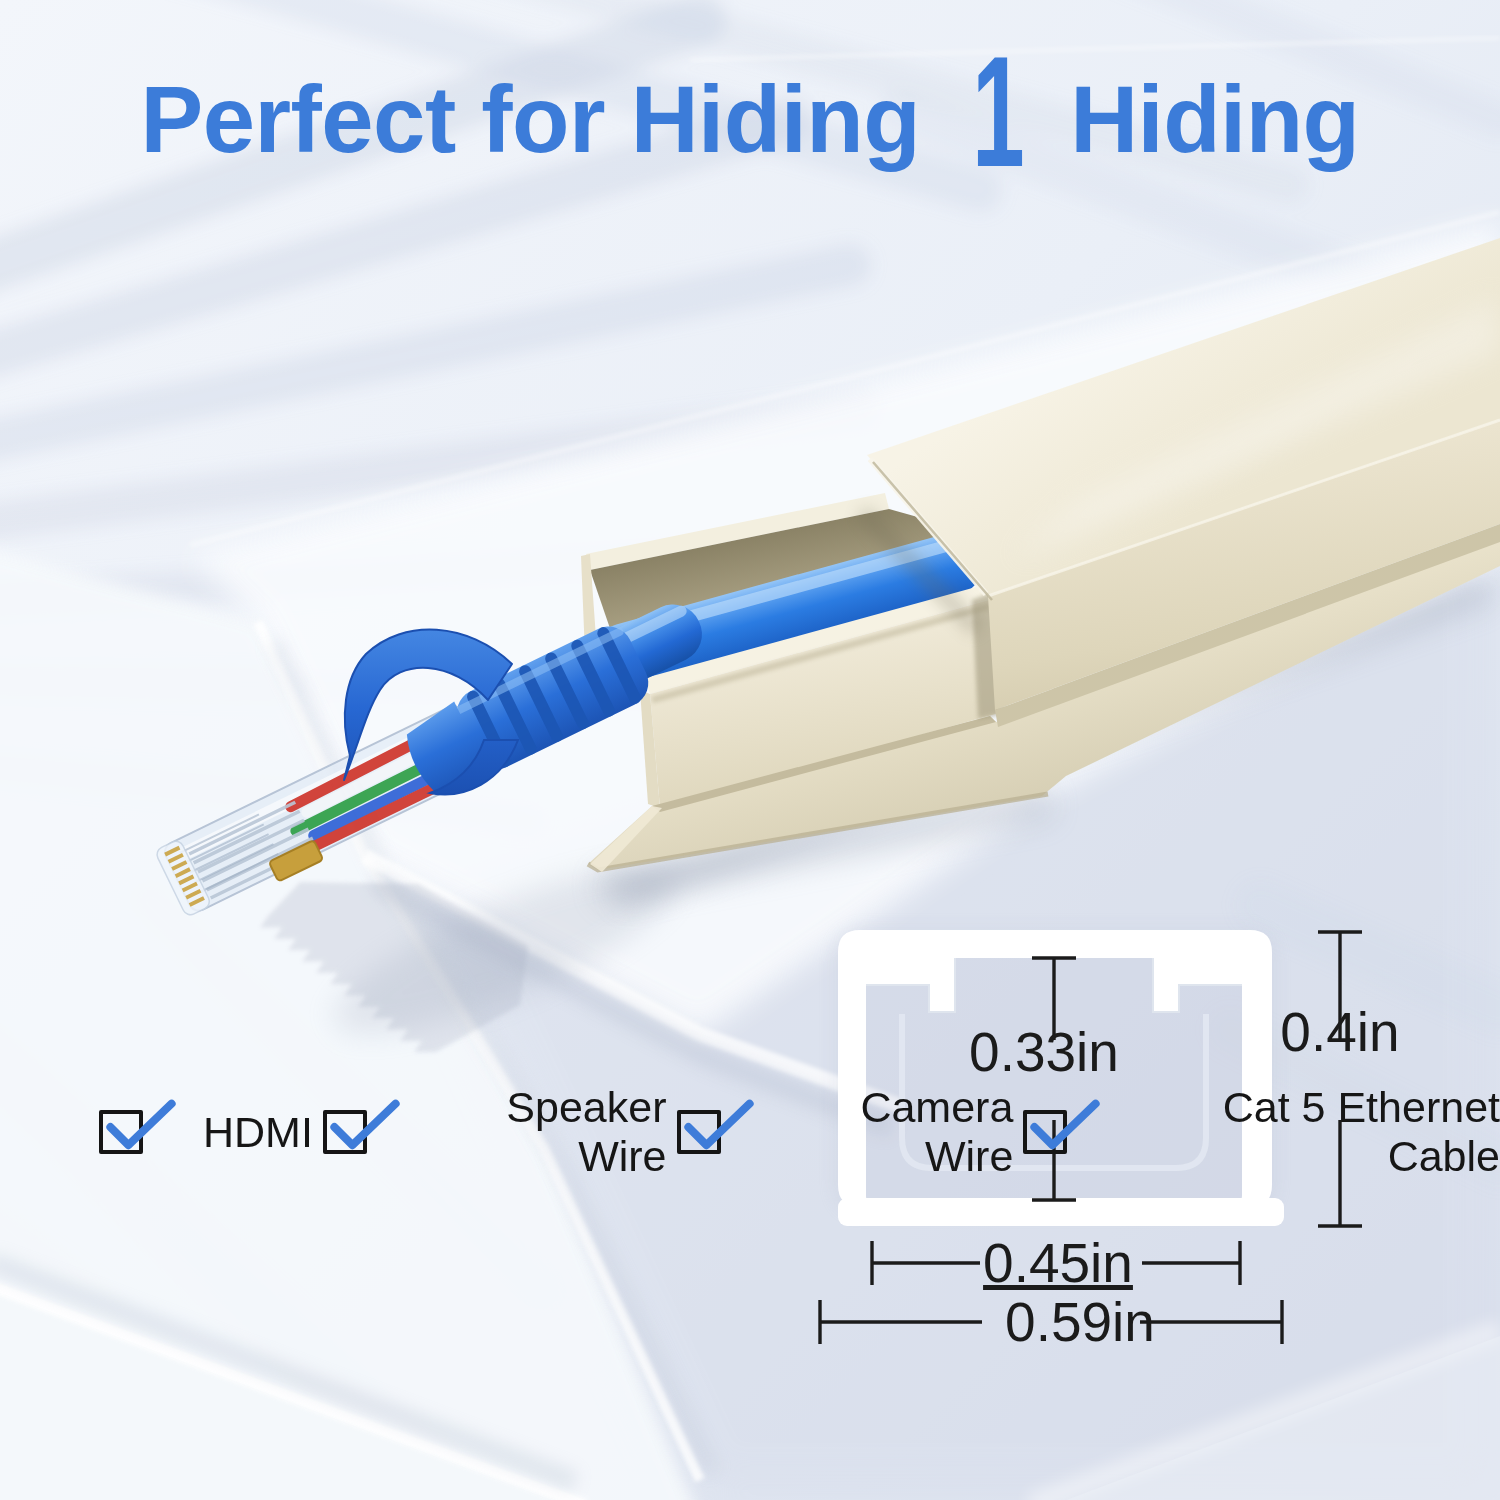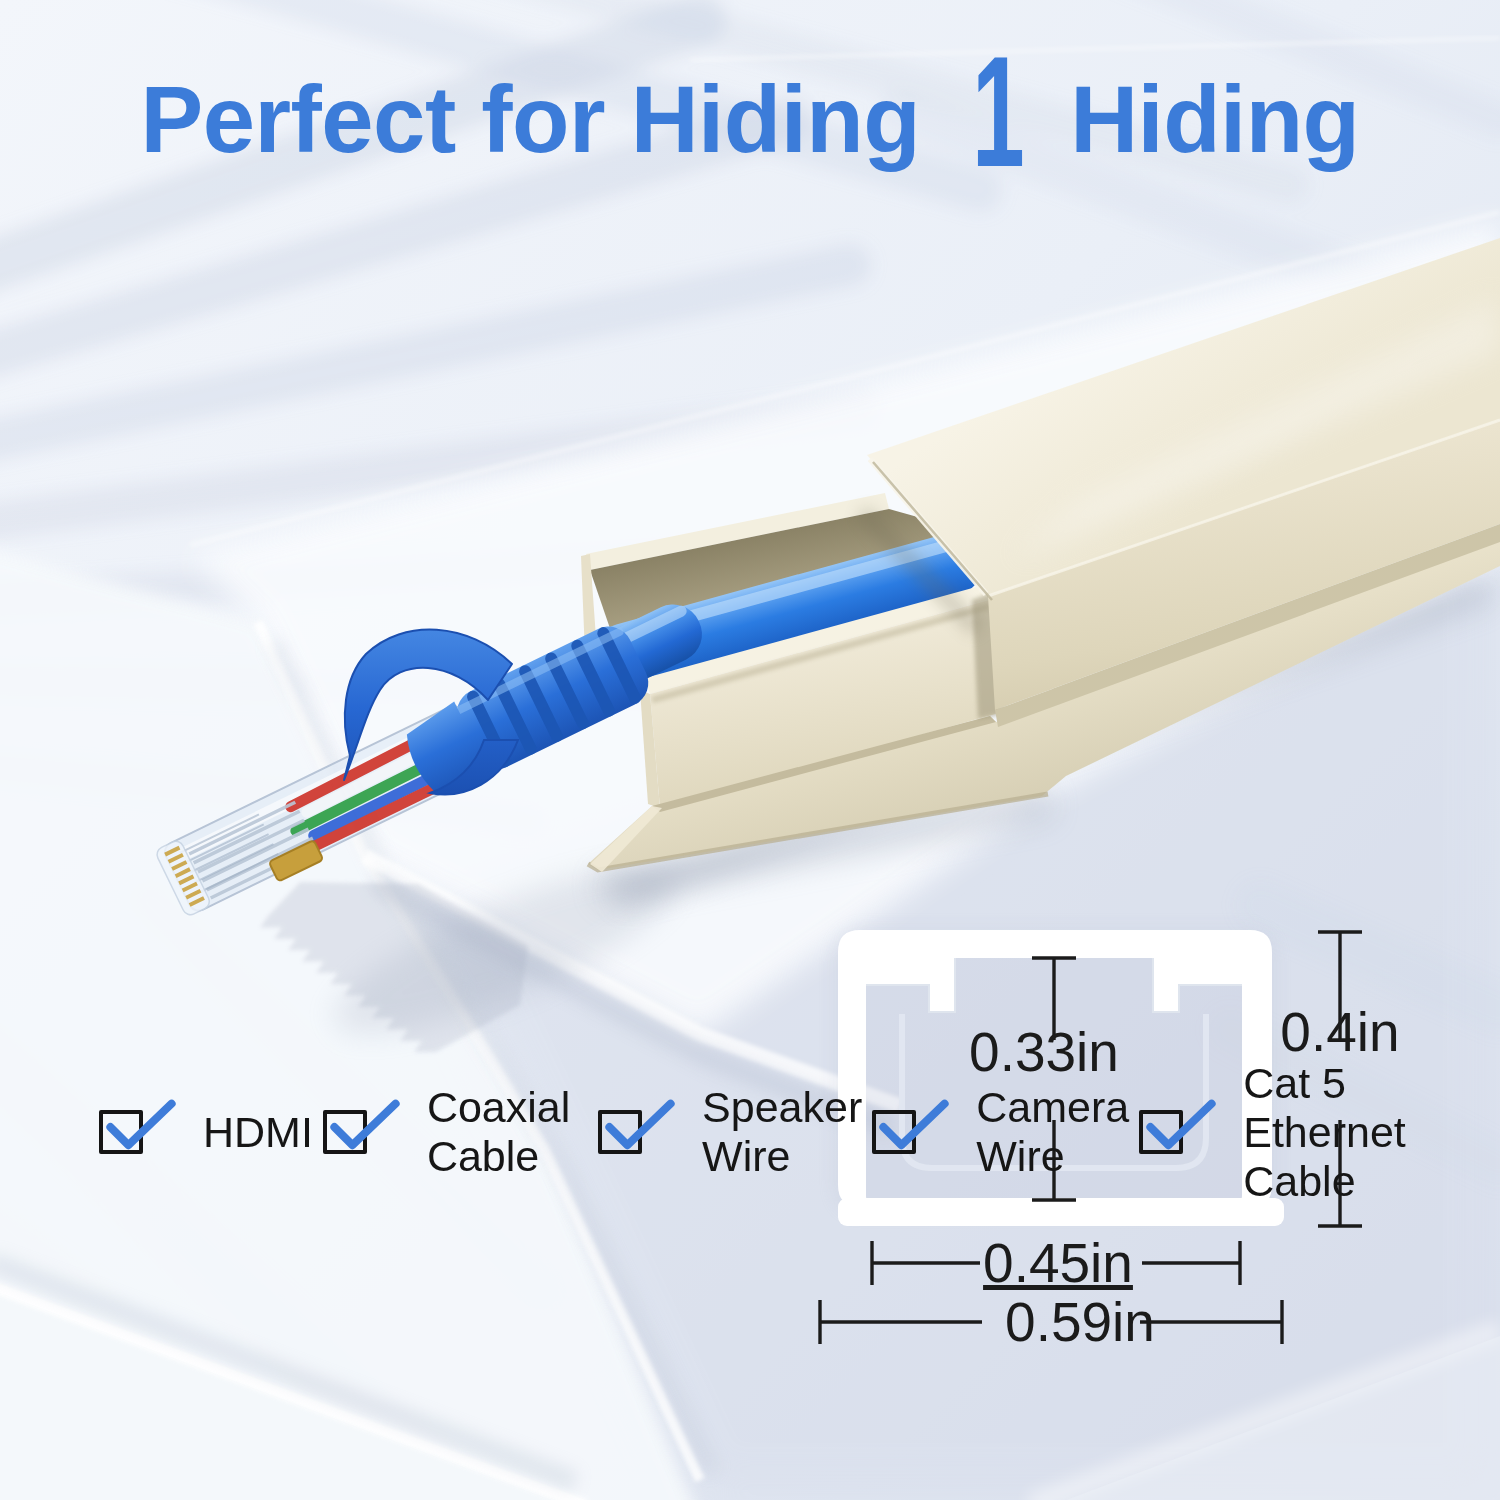--- a/index.html
+++ b/index.html
@@ -1,18 +1,18 @@
 <!DOCTYPE html>
 <html><head>
 <meta charset="utf-8">
 <style>
   html,body { margin:0; padding:0; background:#ffffff; }
   .canvas {
     position:relative; width:1500px; height:1500px; overflow:hidden;
-    font-family:"Liberation Sans", sans-serif; background:#e9eef6;
+    font-family:"Liberation Sans", sans-serif; background:#e9eef6;text-align:right;
   }
   .title-row {
     position:absolute; left:0; right:0; top:7px;
     display:flex; justify-content:center; align-items:baseline;
     color:#3c7cd9; white-space:nowrap;
   }
   .title-main { font-size:94px; font-weight:700; letter-spacing:-0.5px; }
   .title-count {
     display:inline-block; font-size:158px; font-weight:700;
     width:58px; transform:scaleX(.60); transform-origin:0 100%;
@@ -300,28 +300,20 @@
         </svg>
       </span>
       <span class="check-label">HDMI</span>
     </div>
     <div class="check-row">
       <span class="check-box">
         <svg class="check-svg" viewBox="0 0 80 62">
           <path d="M6 30 L26 50 L74 4" fill="none" stroke="#3e7cd9" stroke-width="9" stroke-linecap="round" stroke-linejoin="round"></path>
         </svg>
       </span>
-      <span class="check-label">Coaxial Cable</span>
-    </div>
-    <div class="check-row">
-      <span class="check-box">
-        <svg class="check-svg" viewBox="0 0 80 62">
-          <path d="M6 30 L26 50 L74 4" fill="none" stroke="#3e7cd9" stroke-width="9" stroke-linecap="round" stroke-linejoin="round"></path>
-        </svg>
-      </span>
       <span class="check-label">Speaker Wire</span>
     </div>
     <div class="check-row">
       <span class="check-box">
         <svg class="check-svg" viewBox="0 0 80 62">
           <path d="M6 30 L26 50 L74 4" fill="none" stroke="#3e7cd9" stroke-width="9" stroke-linecap="round" stroke-linejoin="round"></path>
         </svg>
       </span>
       <span class="check-label">Camera Wire</span>
     </div>

